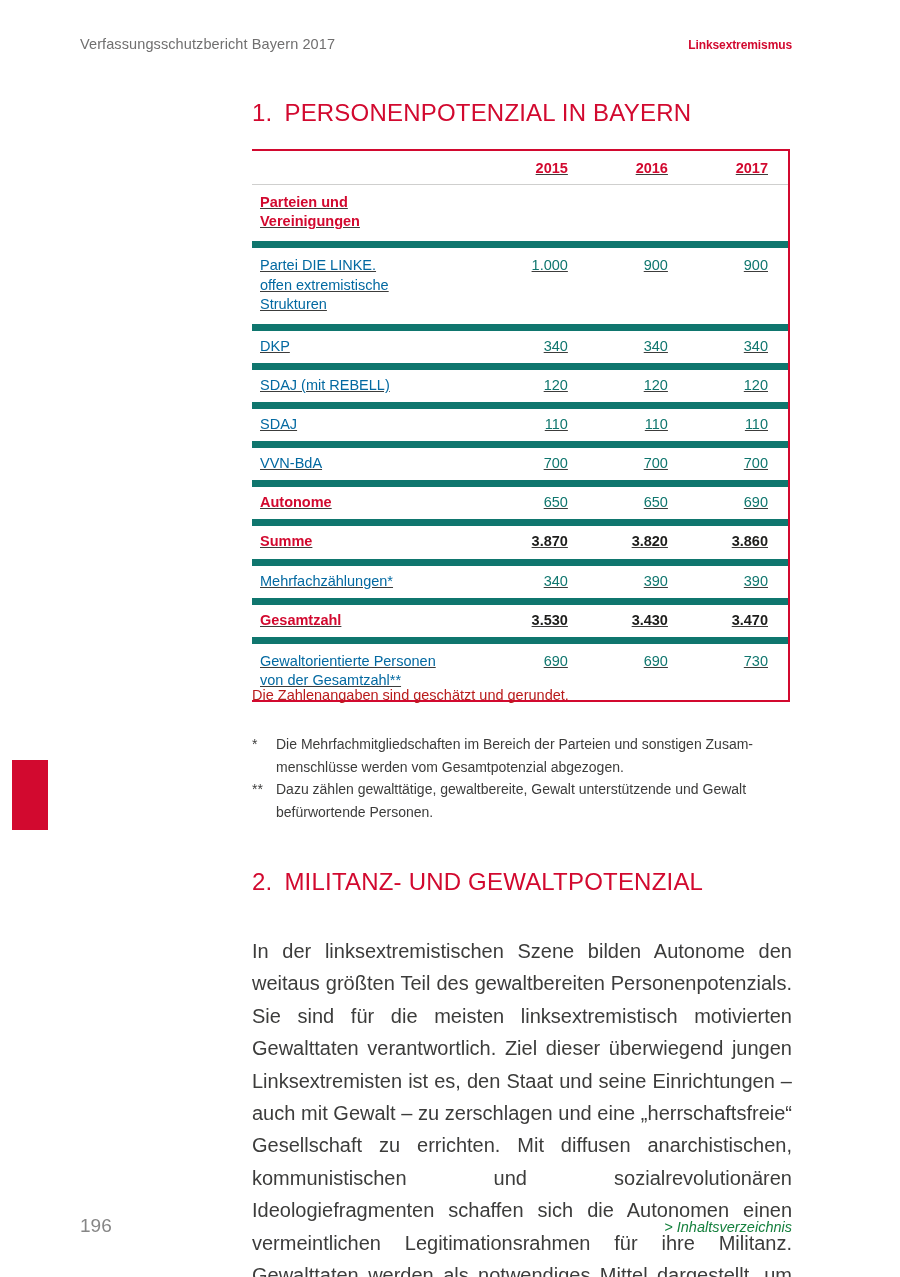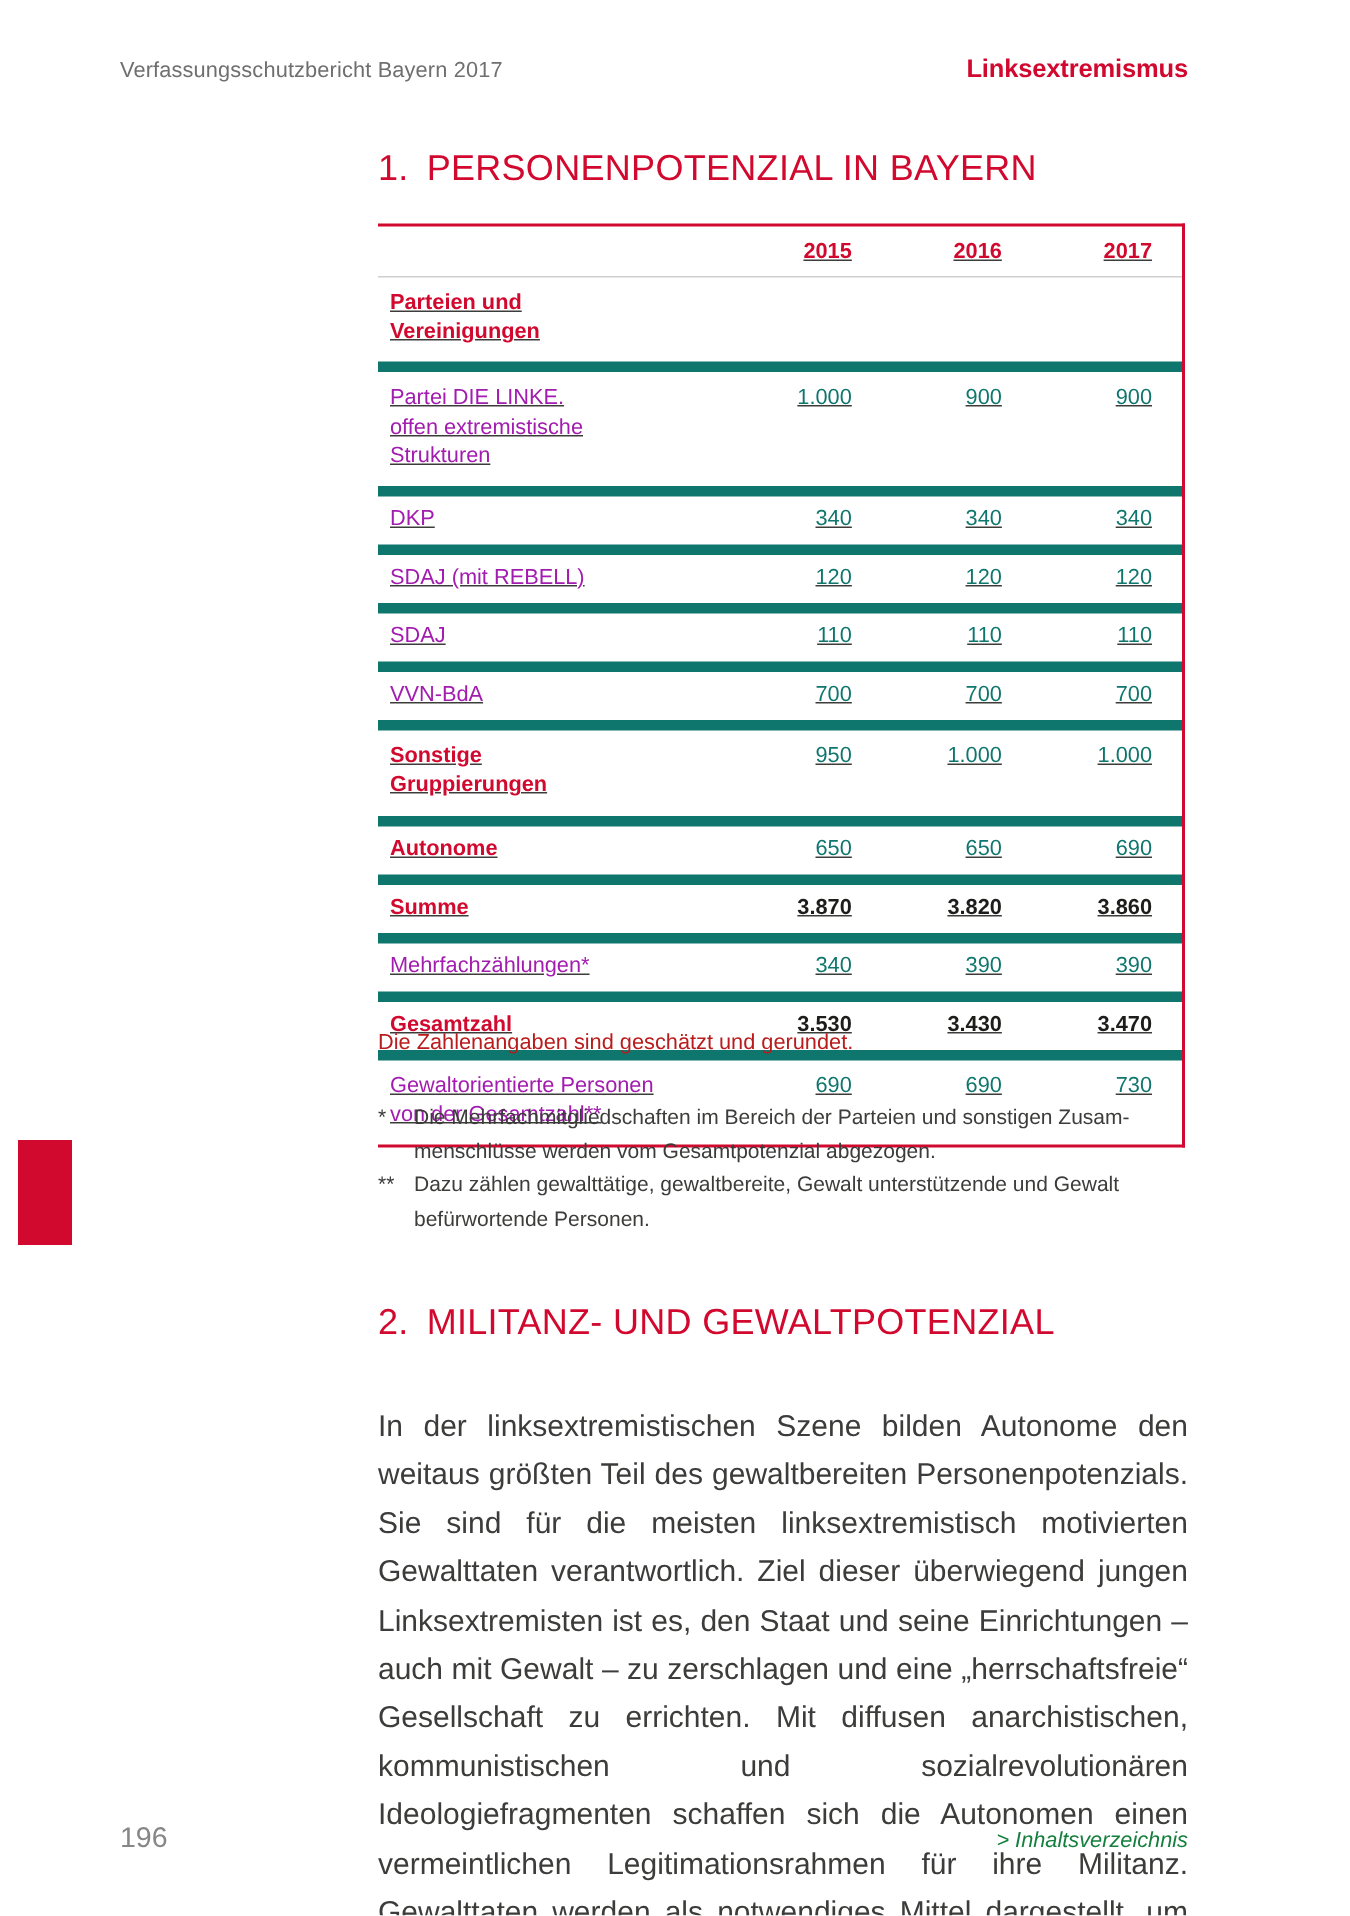--- a/index.html
+++ b/index.html
@@ -30,21 +30,21 @@
     display: flex;
     justify-content: space-between;
     align-items: baseline;
   }
   .running-head-left {
     font-size: 14.5px;
     color: #706f6f;
     letter-spacing: 0.1px;
   }
   .running-head-right {
-    font-size: 17px;
+    font-size: 12px;
     font-weight: bold;
     color: #d2092f;
     letter-spacing: -0.1px;
   }
 
   
   .edge-tab {
     position: absolute;
     left: 0;
     top: 760px;
@@ -105,21 +105,21 @@
   table.potential thead th.c-label-h { text-align: left; }
   table.potential thead th.v { padding-right: 20px; }
   table.potential tbody td {
     border-bottom: 7px solid #0f766e;
   }
   table.potential tbody tr:last-child td { border-bottom: none; }
   table.potential td.label {
     text-align: left;
     padding-left: 8px;
     padding-right: 10px;
-    color: #a21caf;
+    color: #0369a1;
   }
   table.potential td.val {
     text-align: right;
     padding-right: 20px;
     color: #0f766e;
     white-space: nowrap;
   }
   tr.accent td.label { color: #d2092f; font-weight: bold; }
   tr.accent-bold td.label { color: #d2092f; font-weight: bold; }
   tr.accent-bold td.val { font-weight: bold; color: #1d1d1b; }
@@ -257,26 +257,20 @@
             <td class="val">110</td>
             <td class="val">110</td>
             <td class="val">110</td>
           </tr>
           <tr class="plain">
             <td class="label">VVN-BdA</td>
             <td class="val">700</td>
             <td class="val">700</td>
             <td class="val">700</td>
           </tr>
-          <tr class="accent tall">
-            <td class="label">Sonstige<br>Gruppierungen</td>
-            <td class="val">950</td>
-            <td class="val">1.000</td>
-            <td class="val">1.000</td>
-          </tr>
           <tr class="accent">
             <td class="label">Autonome</td>
             <td class="val">650</td>
             <td class="val">650</td>
             <td class="val">690</td>
           </tr>
           <tr class="accent-bold">
             <td class="label">Summe</td>
             <td class="val">3.870</td>
             <td class="val">3.820</td>

